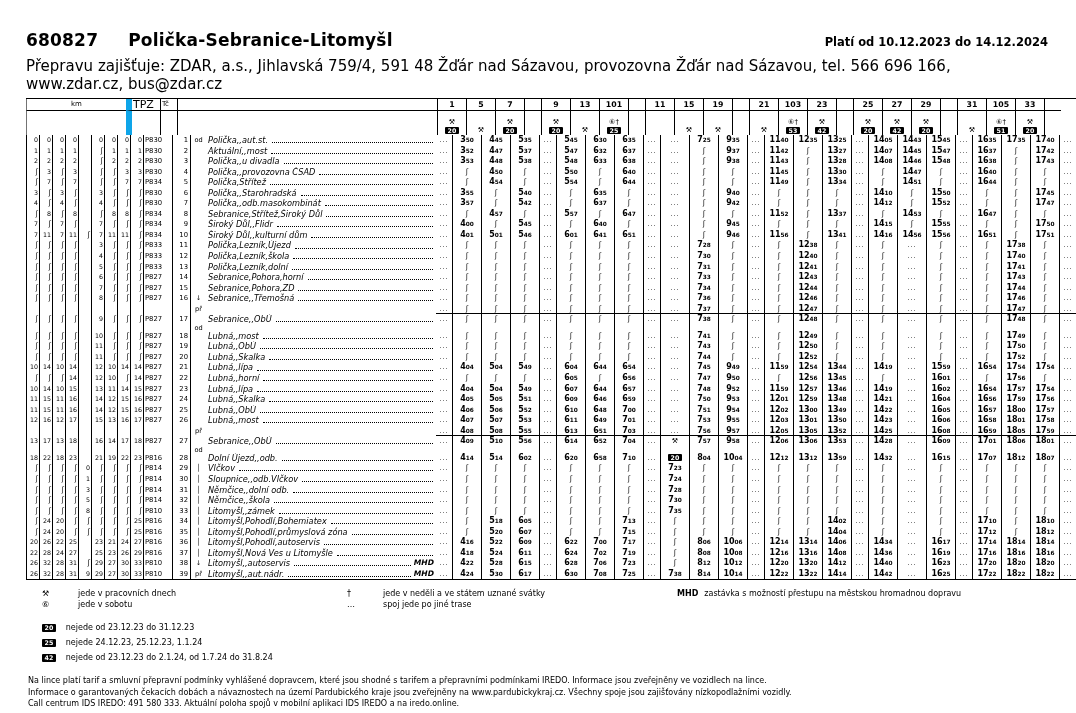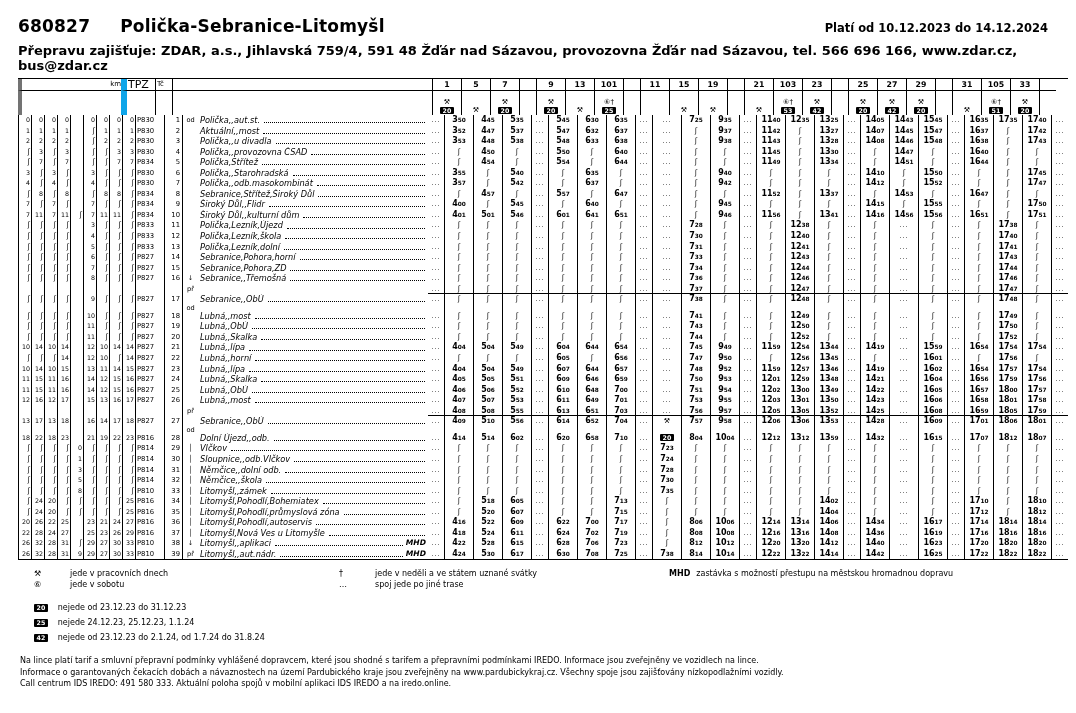--- a/index.html
+++ b/index.html
@@ -1,22 +1,22 @@
 <!DOCTYPE html>
 <html><head>
 <meta charset="utf-8">
 <style>
   html,body{margin:0;padding:0;background:#fff;color:#000;}
   body{width:1076px;height:713px;font-family:"DejaVu Sans",sans-serif;overflow:hidden;}
-  .page{padding:4px 24px 0 10px;}
+  .page{padding:18px 24px 0 10px;margin-left:8px;}
   .hdr-row{display:flex;justify-content:space-between;align-items:baseline;padding:12px 4px 0 8px;}
   .titleline{font-size:17px;font-weight:bold;letter-spacing:0.2px;}
   .lineno{margin-right:30px;}
   .valid{font-size:11.5px;font-weight:bold;text-align:right;}
-  .op{font-size:13px;margin:7px 4px 5px 8px;font-weight:bold;}
+  .op{font-size:15px;margin:7px 4px 5px 8px;}
   
   #ttable{margin-left:8px;width:fit-content;border-bottom:1px solid #000;}
   .r{display:flex;height:10.55px;line-height:10.55px;align-items:stretch;}
   .r.thin{height:6px;line-height:6px;}
   .hrowA{display:flex;height:12px;line-height:11px;border-top:1px solid #000;}
   .hrowB{display:flex;height:24px;}
   .hrowA > div{border-bottom:1px solid #000;}
   .kc{width:11px;border-left:1px solid #000;font-size:6.3px;text-align:right;padding-right:1px;overflow:hidden;flex:none;}
   .zc{width:27px;border-left:1px solid #000;border-right:1px solid #000;font-size:6.8px;padding-left:1px;overflow:hidden;flex:none;}
   .cc{width:15px;border-right:1px solid #000;font-size:6.8px;text-align:right;padding-right:2px;overflow:hidden;flex:none;}
@@ -28,21 +28,21 @@
   .cell{width:28px;text-align:center;font-size:8px;font-weight:bold;overflow:hidden;flex:none;}
   .cell.fil{width:16px;font-weight:normal;}
   .cell.svc{border-left:1px solid #000;}
   .cell.rb{border-right:1px solid #000;}
   .band .tcells .cell{border-bottom:1px solid #000;}
   .mm{font-size:5.8px;font-weight:bold;}
   .sq{font-weight:normal;font-size:7.5px;color:#111;}
   .dots{font-size:6.5px;font-weight:normal;letter-spacing:1px;}
   .sym{font-size:7px;font-weight:normal;}
   .bdg{display:inline-block;background:#000;color:#fff;font-size:6.3px;font-weight:bold;line-height:7.5px;padding:0 2.5px;border-radius:1px;vertical-align:middle;}
-  .hkm{width:99px;border-left:4px solid #737373;font-size:7px;text-align:right;flex:none;}
+  .hkm{width:99px;border-left:1px solid #737373;font-size:7px;text-align:center;flex:none;}
   .hz{width:27px;border-left:6px solid #0ea5e9;border-right:1px solid #000;font-size:11px;padding-left:1px;flex:none;}
   .hc{width:15px;border-right:1px solid #000;font-size:7px;padding-left:1px;flex:none;}
   .hg{width:15px;flex:none;}
   .hn{width:228px;flex:none;}
   .colnum{font-size:7.8px;font-weight:bold;}
   .stack{display:flex;flex-direction:column;justify-content:flex-end;align-items:center;padding-bottom:1px;gap:1px;}
   .stack .sym{line-height:7px;}
   
   .legend-row{display:flex;margin:9px 0 0 24px;font-size:8px;}
   .lblock{display:flex;flex-direction:column;gap:2px;}
@@ -2019,21 +2019,21 @@
         <div class="kc">31</div>
         <div class="kc"><span class="sq">ʃ</span></div>
         <div class="kc">29</div>
         <div class="kc">27</div>
         <div class="kc">30</div>
         <div class="kc">33</div>
         <div class="zc">P810</div>
         <div class="cc">38</div>
         <div class="gc">↓</div>
         <div class="nc">
-          <span>Litomyšl,,aplikaci</span>
+          <span>Litomyšl,,autoservis</span>
           <span class="lead"></span>
           <span class="suf">MHD</span>
         </div>
         <div class="tcells">
           <div class="cell fil"><span class="dots">...</span></div>
           <div class="cell svc"><span>4</span><span class="mm">22</span></div>
           <div class="cell svc"><span>5</span><span class="mm">28</span></div>
           <div class="cell svc rb"><span>6</span><span class="mm">15</span></div>
           <div class="cell fil"><span class="dots">...</span></div>
           <div class="cell svc"><span>6</span><span class="mm">28</span></div>

